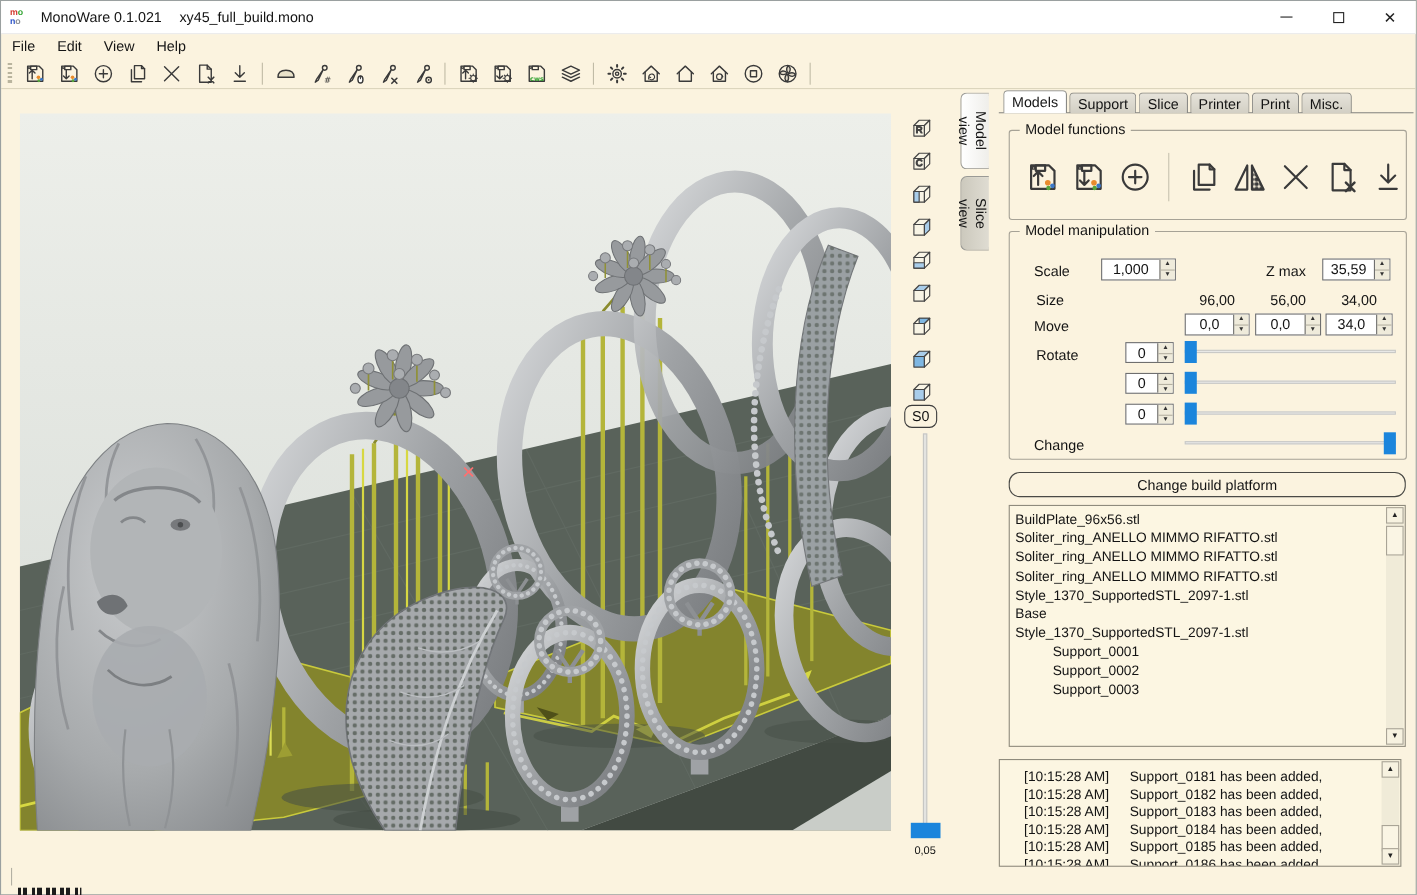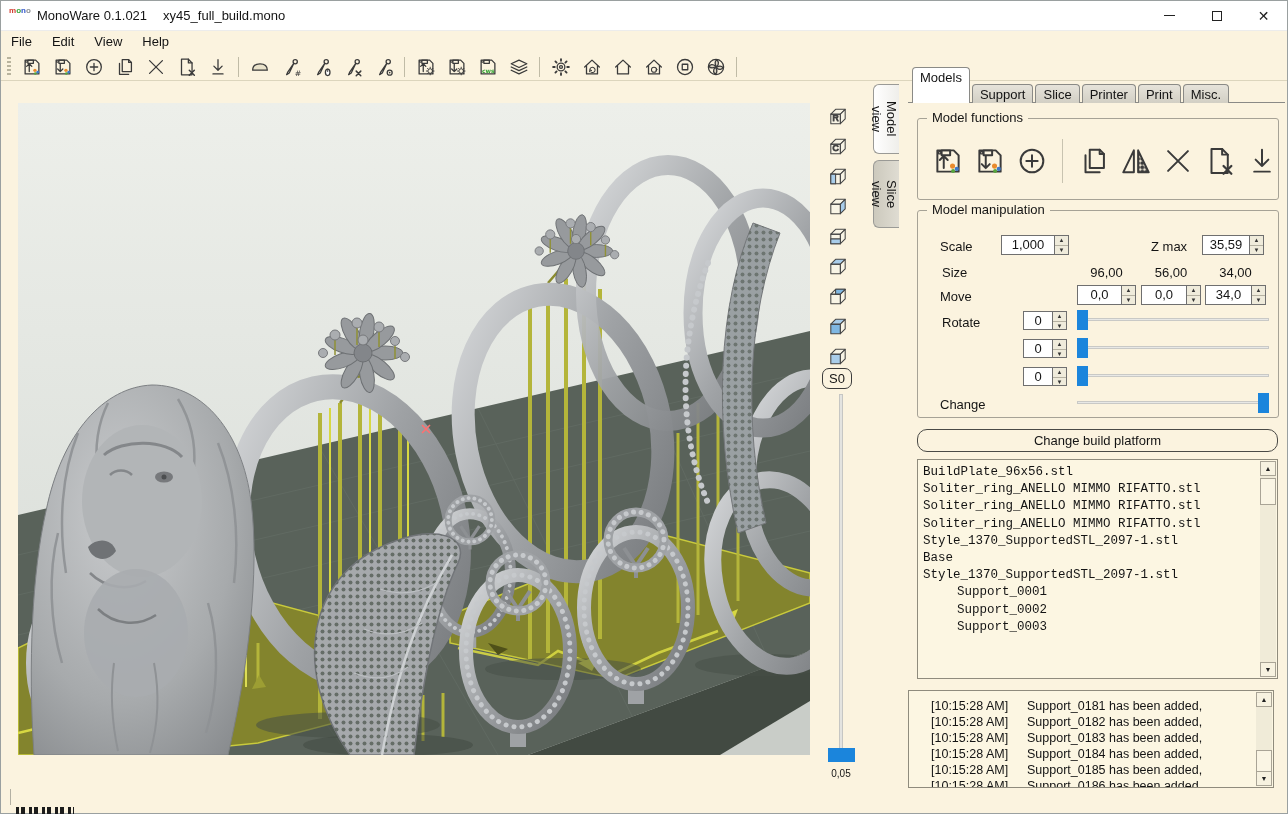--- a/index.html
+++ b/index.html
@@ -5,21 +5,21 @@
   * { margin:0; padding:0; box-sizing:border-box; }
   html,body { width:1288px; height:814px; overflow:hidden; }
   body { font-family:"Liberation Sans", sans-serif; background:#fbf3df; position:relative;
          box-shadow: inset 0 0 0 1px #9aa0a0; color:#141414; }
   :root { --blue:#1b85dc; --cream:#fbf3df; --bord:#a6a296; }
 
   
   .titlebar { position:absolute; left:1px; top:1px; right:1px; height:30px; background:#ffffff;
               display:flex; align-items:center; border-bottom:1px solid #ececec; }
   .applogo { width:20px; height:18px; margin:0 8px 0 8px; font-size:8px; font-weight:bold; line-height:8px;
-             display:flex; flex-direction:row; justify-content:flex-start; letter-spacing:0; }
+             display:flex; flex-direction:column; justify-content:center; letter-spacing:0; }
   .applogo .r1 span:first-child{color:#d23a2e;} .applogo .r1 span:last-child{color:#37a637;}
   .applogo .r2 span:first-child{color:#2d53c8;} .applogo .r2 span:last-child{color:#8b9096;}
   .apptitle { font-size:13px; }
   .apptitle .fname { margin-left:16px; }
   .winbtns { margin-left:auto; display:flex; height:100%; }
   .wbtn { width:47px; height:100%; display:flex; align-items:center; justify-content:center; }
   .wbtn .min { width:11px; height:1px; background:#222; display:block; }
   .wbtn .max { width:10px; height:10px; border:1px solid #222; display:block; }
   .wbtn .cls { font-size:14px; color:#222; line-height:10px; }
 
@@ -53,21 +53,21 @@
   .vtab { position:absolute; left:873px; width:26px; writing-mode:vertical-rl; text-align:center; font-size:13px;
           border:1px solid #9a9a96; border-right:none; border-radius:6px 0 0 6px;
           background:linear-gradient(90deg,#ccc9bd,#dfdcd2); padding:6px 0; }
   .vtab.active { background:linear-gradient(90deg,#ffffff,#efeeea); }
 
   
   #ptabline { position:absolute; left:908px; top:102px; width:377px; height:1px; background:#8a8a86; }
   #ptabrow { position:absolute; left:912px; top:82px; height:21px; display:flex; align-items:flex-end; }
   .ptab { font-size:13px; padding:2px 7px 3px 7px; border:1px solid #8a8a86; border-bottom:none;
           border-radius:4px 4px 0 0; background:linear-gradient(180deg,#e6e3da,#d2cfc4); margin-right:2px; height:19px; }
-  .ptab.active { background:#ffffff; height:36px; position:relative; z-index:3; padding-bottom:5px; }
+  .ptab.active { background:#ffffff; height:21px; position:relative; z-index:3; padding-bottom:5px; }
 
   
   .gbox { position:absolute; border:1px solid var(--bord); border-radius:3px; }
   .glabel { position:absolute; top:-9px; left:9px; background:var(--cream); padding:0 5px; font-size:13px; }
 
   #mfbox { left:917px; top:118px; width:362px; height:82px; }
   #mficons { position:absolute; left:12px; top:20px; display:flex; align-items:center; gap:7px; }
   .mficon { width:35px; height:38px; display:flex; align-items:center; justify-content:center; }
   .mficon svg { width:34px; height:34px; }
   .mfsep { width:1px; height:44px; background:#c8c3b0; margin:0 6px; }
@@ -85,21 +85,21 @@
   .hslider { position:absolute; height:20px; }
   .hslider .track { position:absolute; left:0; right:0; top:8px; height:3px; background:#e8e8e6; border:1px solid #c9c9c6; }
   .hslider .thumb { position:absolute; top:0; width:11px; height:20px; background:var(--blue); }
 
   #platformbtn { position:absolute; left:917px; top:429px; width:361px; height:23px; border:1px solid #4a4a46;
                  border-radius:10px; background:var(--cream); font-size:13px; display:flex; align-items:center; justify-content:center; }
 
   
   .box { position:absolute; border:1px solid #8f8b7d; background:#fcf6e2; }
   #modellist { left:917px; top:459px; width:361px; height:220px; padding:4px 20px 0 5px; overflow:hidden; }
-  .list-item { font-size:12.5px; line-height:17.2px; white-space:nowrap;font-family:Liberation Mono, monospace; }
+  .list-item { font-size:12.5px; line-height:17.2px; white-space:nowrap; }
   #logbox { left:908px; top:690px; width:366px; height:98px; padding:7px 20px 0 22px; overflow:hidden; }
   .log-line { font-size:12.5px; line-height:16px; white-space:nowrap; }
   .log-line .t { display:inline-block; width:96px; }
 
   .sbar { position:absolute; right:1px; top:1px; bottom:1px; width:16px; background:#f0ebd8; }
   .sbtn { height:15px; background:#f7f2e0; border:1px solid #a9a496; font-size:7px; text-align:center; line-height:13px; color:#222; }
   .sbtn.dn { position:absolute; bottom:0; left:0; right:0; }
   .sthumb { position:absolute; left:0; right:0; background:#faf5e4; border:1px solid #a9a496; }
 
   

